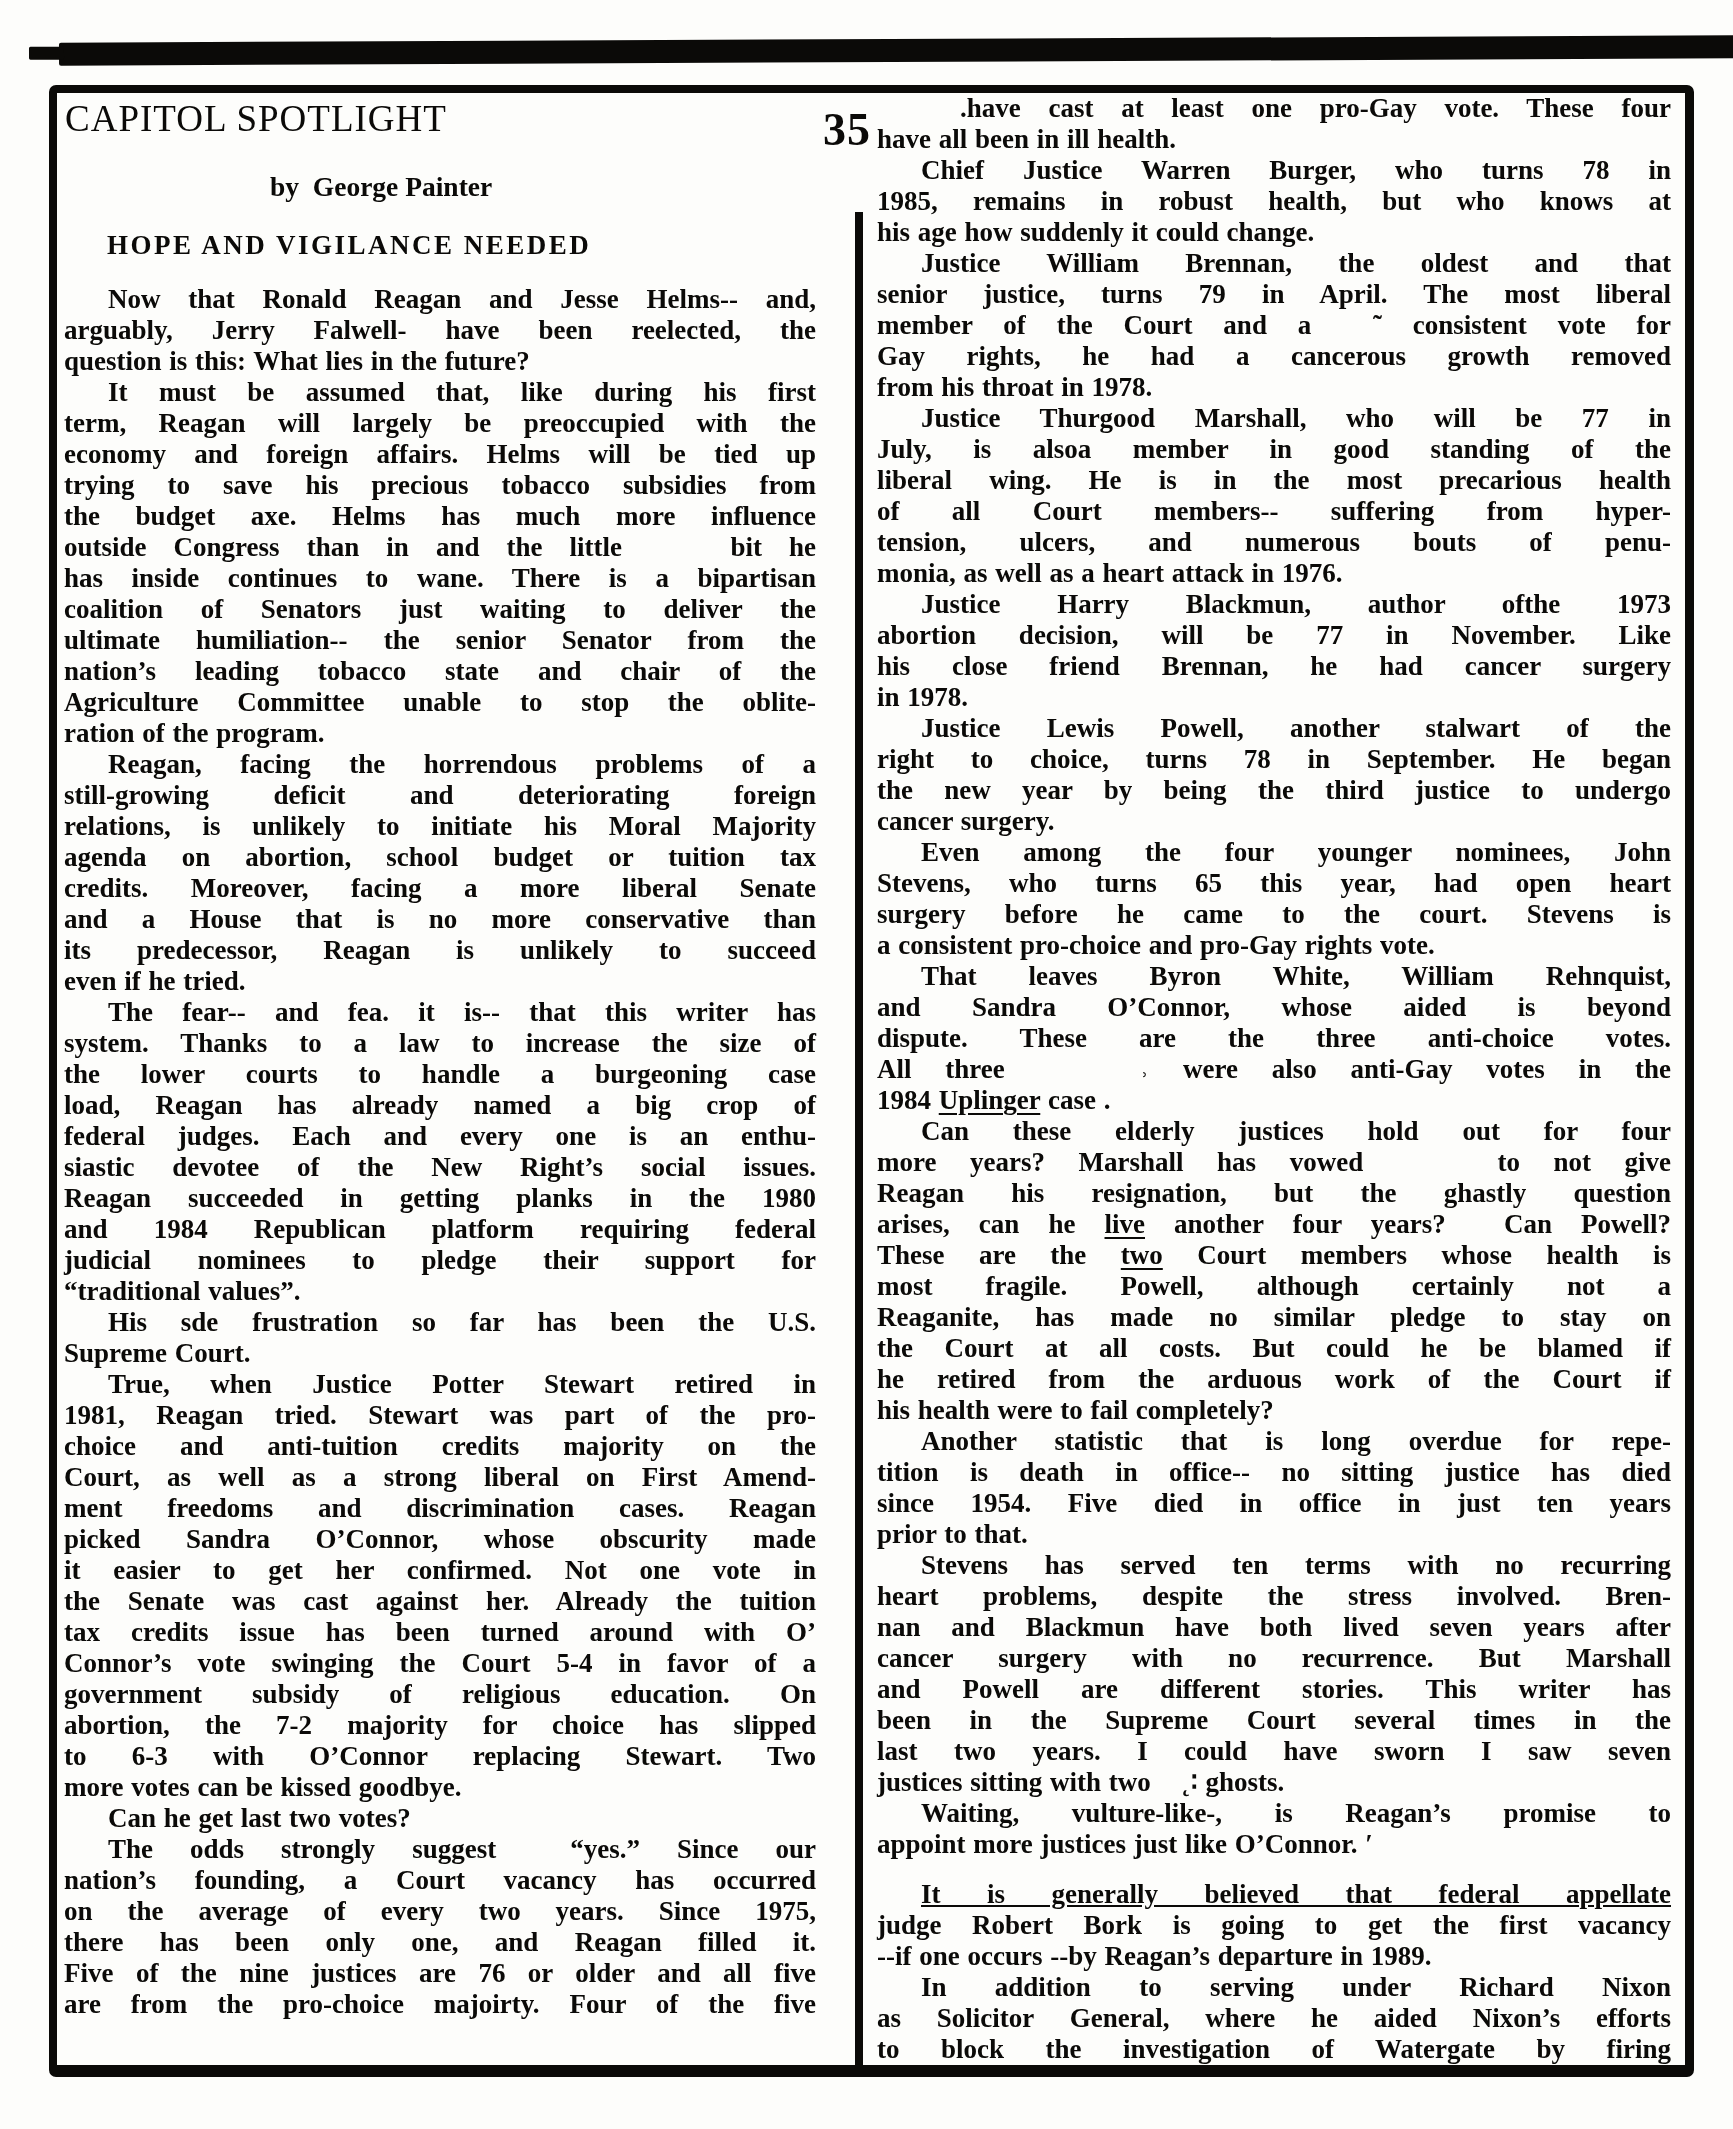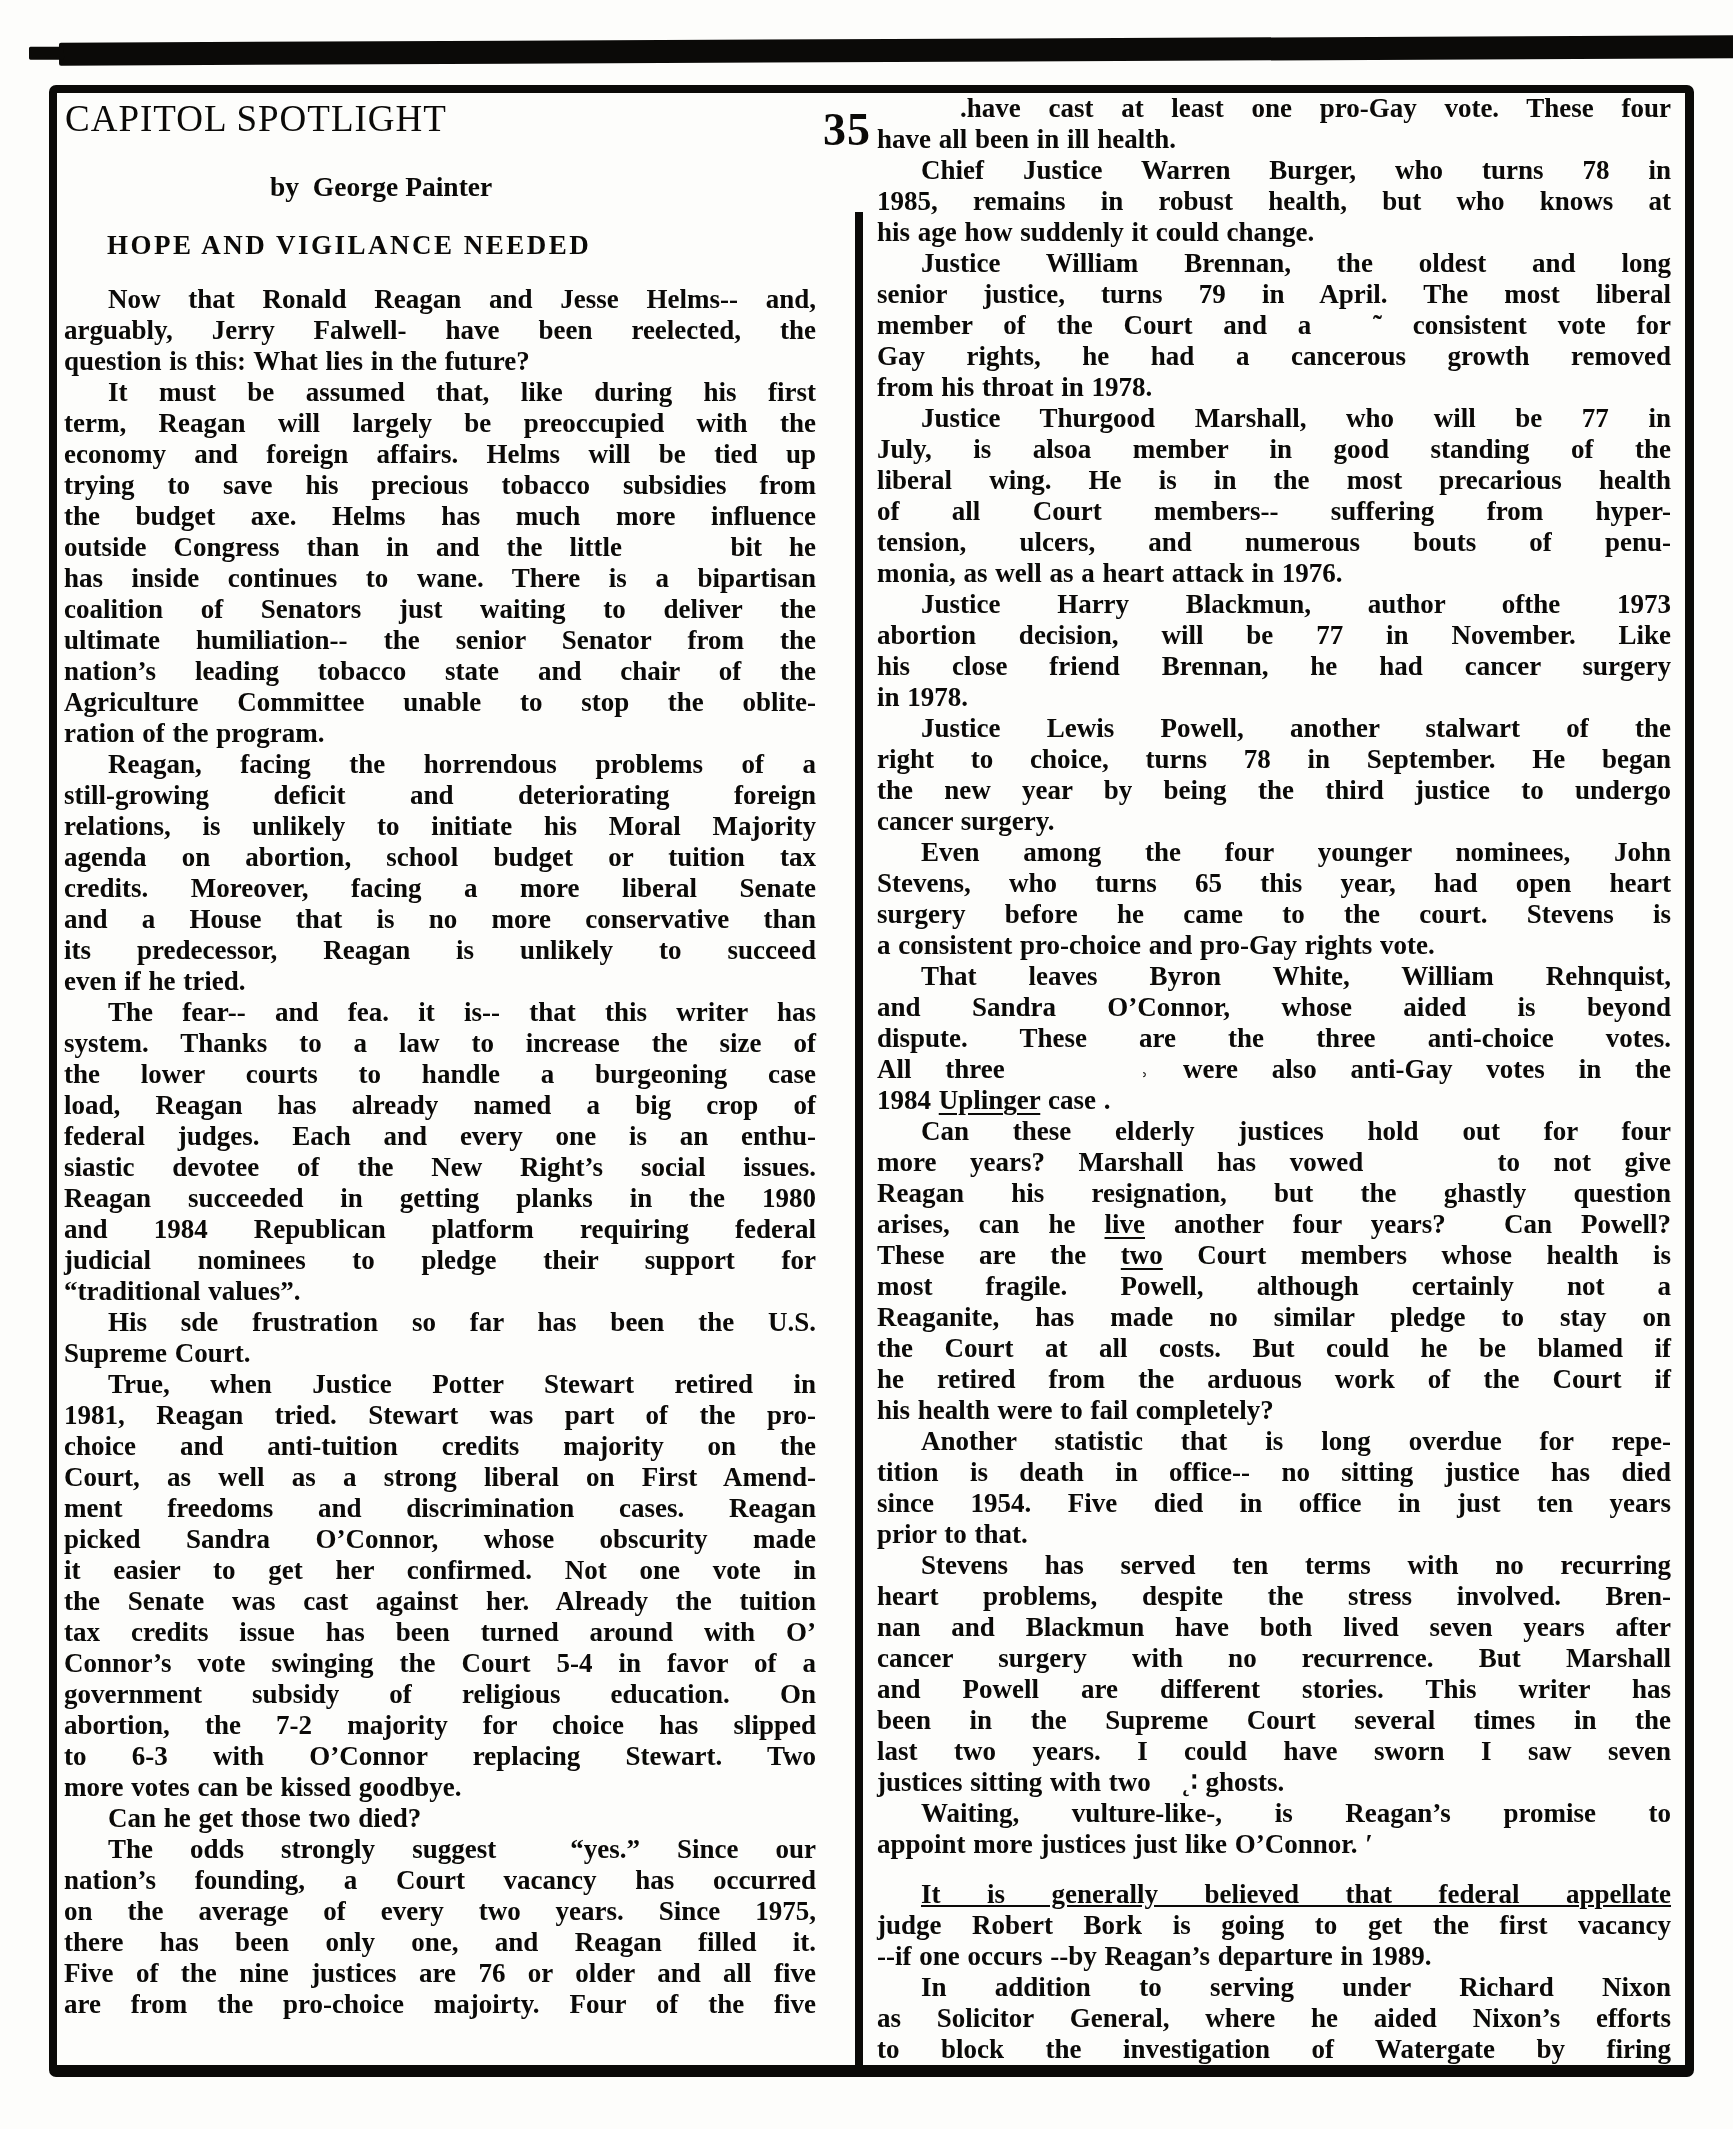--- a/index.html
+++ b/index.html
@@ -132,35 +132,35 @@
     <div class="ln">ment freedoms and discrimination cases. Reagan</div>
     <div class="ln">picked Sandra O’Connor, whose obscurity made</div>
     <div class="ln">it easier to get her confirmed. Not one vote in</div>
     <div class="ln">the Senate was cast against her. Already the tuition</div>
     <div class="ln">tax credits issue has been turned around with O’</div>
     <div class="ln">Connor’s vote swinging the Court 5-4 in favor of a</div>
     <div class="ln">government subsidy of religious education. On</div>
     <div class="ln">abortion, the 7-2 majority for choice has slipped</div>
     <div class="ln">to 6-3 with O’Connor replacing Stewart. Two</div>
     <div class="ln end">more votes can be kissed goodbye.</div>
-    <div class="ln indent end">Can he get those two died?</div>
+    <div class="ln indent end">Can he get last two votes?</div>
     <div class="ln indent">The odds strongly suggest &nbsp;“yes.” Since our</div>
     <div class="ln">nation’s founding, a Court vacancy has occurred</div>
     <div class="ln">on the average of every two years. Since 1975,</div>
     <div class="ln">there has been only one, and Reagan filled it.</div>
     <div class="ln">Five of the nine justices are 76 or older and all five</div>
     <div class="ln">are from the pro-choice majoirty. Four of the five</div>
   </div>
 <div class="col col-right" id="col-right">
     <div class="ln">&nbsp;&nbsp;&nbsp;.have cast at least one pro-Gay vote. These four</div>
     <div class="ln end">have all been in ill health.</div>
     <div class="ln indent">Chief Justice Warren Burger, who turns 78 in</div>
     <div class="ln">1985, remains in robust health, but who knows at</div>
     <div class="ln end">his age how suddenly it could change.</div>
-    <div class="ln indent">Justice William Brennan, the oldest and long</div>
+    <div class="ln indent">Justice William Brennan, the oldest and that</div>
     <div class="ln">senior justice, turns 79 in April. The most liberal</div>
     <div class="ln">member of the Court and a&nbsp;&nbsp;˜&nbsp;consistent vote for</div>
     <div class="ln">Gay rights, he had a cancerous growth removed</div>
     <div class="ln end">from his throat in 1978.</div>
     <div class="ln indent">Justice Thurgood Marshall, who will be 77 in</div>
     <div class="ln">July, is alsoa member in good standing of the</div>
     <div class="ln">liberal wing. He is in the most precarious health</div>
     <div class="ln">of all Court members-- suffering from hyper-</div>
     <div class="ln">tension, ulcers, and numerous bouts of penu-</div>
     <div class="ln end">monia, as well as a heart attack in 1976.</div>

